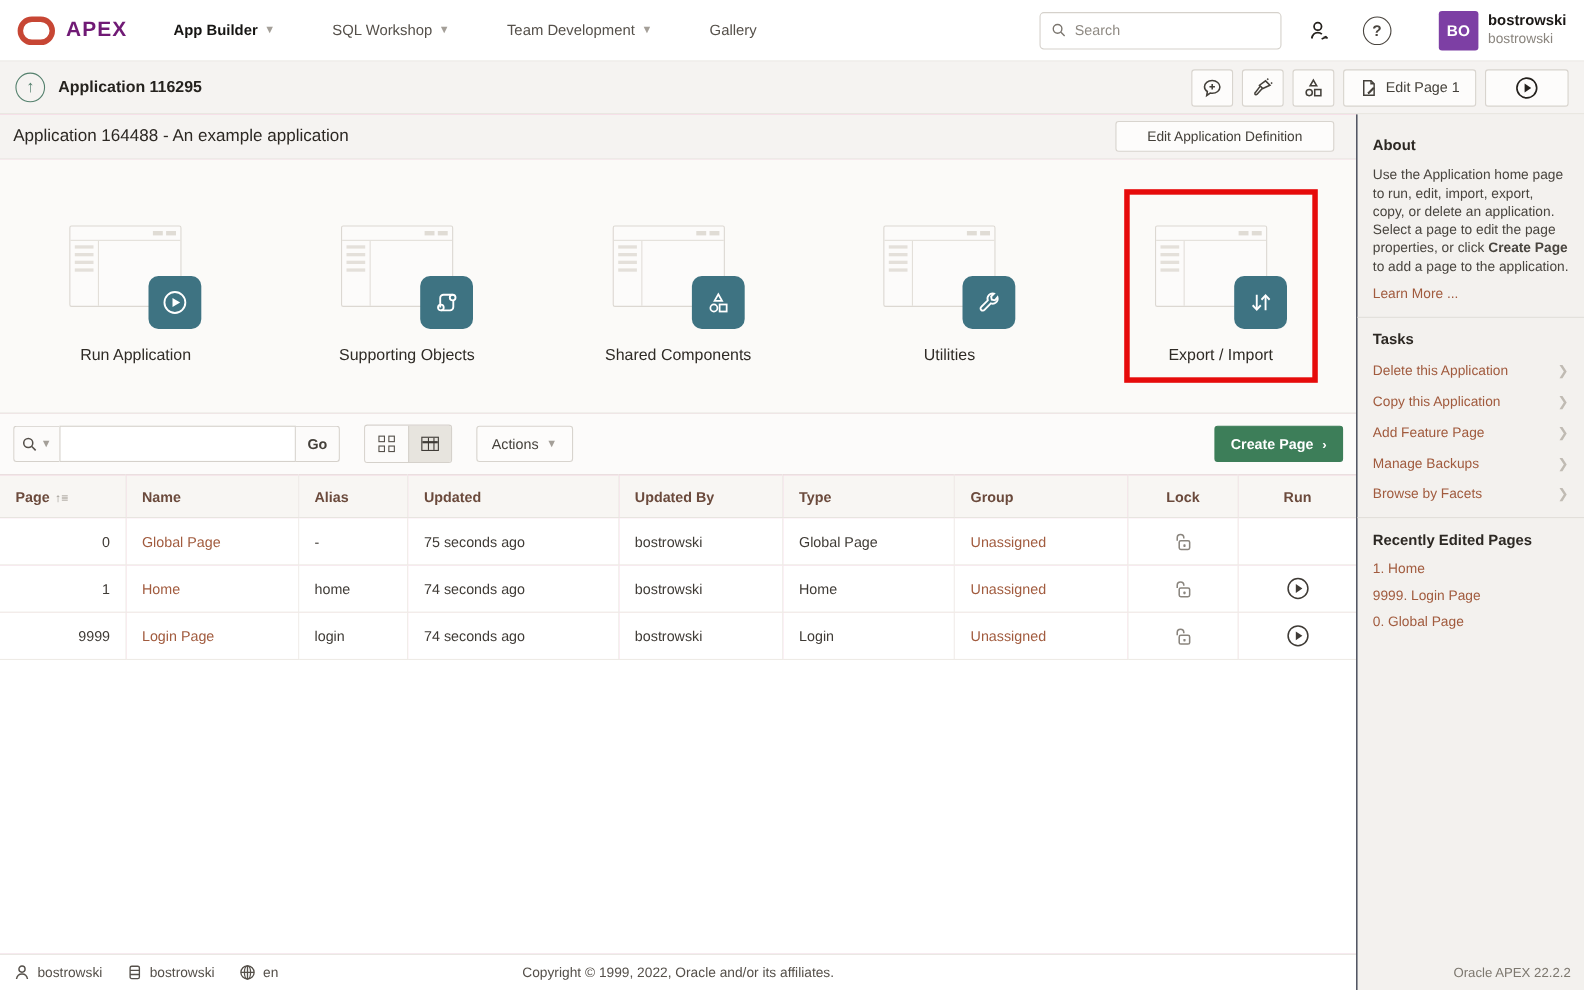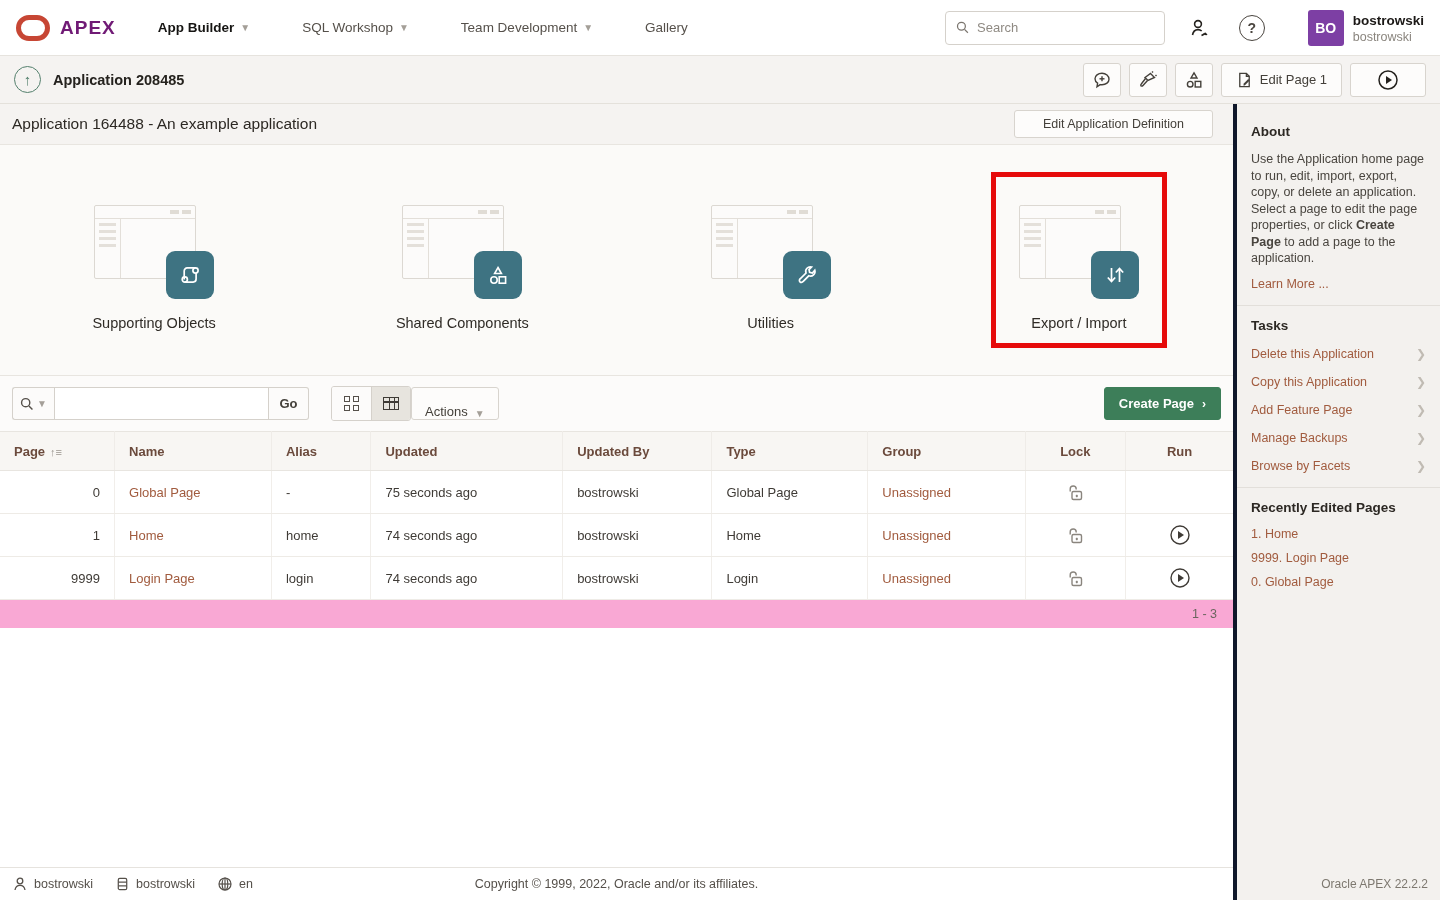--- a/index.html
+++ b/index.html
@@ -19,21 +19,21 @@
   .chev { color:#a49f98; font-size:10px; }
   .topbar-right { margin-left:auto; display:flex; align-items:center; gap:18px; }
   .searchbox { display:flex; align-items:center; gap:8px; width:220px; height:34px;
     border:1px solid #d5d1cb; border-radius:4px; background:#fff; padding:0 10px; }
   .searchbox input { border:none; outline:none; font-size:13px; width:100%;
     font-family:"Liberation Sans", sans-serif; color:#4c1d95; background:transparent; }
   .searchbox input::placeholder { color:#8f8a83; }
   .icon-plain { width:34px; height:34px; display:flex; align-items:center; justify-content:center; cursor:pointer; }
   .help-circle { width:26px; height:26px; border:1.8px solid #4a453f; border-radius:50%;
     display:flex; align-items:center; justify-content:center; font-size:14px; font-weight:bold; color:#4a453f; }
-  .userchip { display:flex; align-items:flex-end; gap:9px; cursor:pointer;padding-left:21px; }
+  .userchip { display:flex; align-items:center; gap:9px; cursor:pointer;padding-left:21px; }
   .avatar { width:36px; height:36px; background:#7d3fa4; border-radius:3px; color:#fff;
     display:flex; align-items:center; justify-content:center; font-weight:bold; font-size:14px; }
   .user-names { display:flex; flex-direction:column; line-height:1.25; }
   .user-name { font-size:13.5px; font-weight:bold; color:#1b1816; }
   .user-ws { font-size:12.5px; color:#8a857e; }
 
   
   .appbar { height:48px; background:#f5f3f1; border-bottom:1px solid #e4e1db;
     display:flex; align-items:center; padding:0 14px; }
   .up-circle { width:27px; height:27px; border:1.6px solid #54806d; border-radius:50%;
@@ -87,21 +87,21 @@
   .toggle-btn { width:39px; height:33px; background:#fcfbfa; display:flex; align-items:center;
     justify-content:center; cursor:pointer; }
   .toggle-btn.active { background:#e7e4de; }
   .toggle-btn + .toggle-btn { border-left:1px solid #d5d1cb; }
   .grid-glyph { display:grid; grid-template-columns:6px 6px; grid-gap:3px; }
   .grid-glyph i { width:6px; height:6px; border:1.4px solid #55504a; }
   .table-glyph { width:16px; height:13px; border:1.5px solid #3f3b36; position:relative; }
   .table-glyph::before { content:""; position:absolute; left:0; right:0; top:3px; height:1.5px; background:#3f3b36; }
   .table-glyph::after { content:""; position:absolute; top:0; bottom:0; left:4.5px; width:1.5px; background:#3f3b36;
     box-shadow:5px 0 0 #3f3b36; }
-  .btn-actions { height:33px; padding:0 13px; font-size:13px;align-items:flex-end; }
+  .btn-actions { height:33px; padding:0 13px; margin-left:22px; font-size:13px; }
   .btn-create { margin-left:auto; height:33px; padding:0 14px; background:#3d7e59; border:1px solid #3d7e59;
     color:#fff; font-weight:bold; font-size:13px; border-radius:3px; display:flex; align-items:center; gap:8px; cursor:pointer; }
   .btn-create .cp-chev { font-size:12px; font-weight:bold; }
 
   
   .pgtable { width:100%; border-collapse:collapse; flex:0 0 auto; }
   .pgtable th { height:39px; background:#f8f6f3; border-top:1px solid #e8e5e0; border-bottom:1px solid #e8e5e0;
     font-size:13px; color:#6b4a3c; text-align:left; padding:0 14px; border-right:1px solid #efece8; font-weight:bold; }
   .pgtable th:last-child, .pgtable td:last-child { border-right:none; }
   .pgtable td { height:43px; font-size:13px; color:#3f3b36; padding:0 14px;
@@ -119,21 +119,21 @@
 
   
   .footer { height:33px; border-top:1px solid #e6e3de; background:#fff;
     display:flex; align-items:center; padding:0 12px; font-size:12.5px; color:#55504a; flex:0 0 auto; }
   .f-item { display:flex; align-items:center; gap:6px; margin-right:22px; }
   .f-copy { position:absolute; left:0; right:0; text-align:center; font-size:12.5px; color:#55504a; }
   .footer { position:relative; }
   .f-items { position:relative; z-index:1; display:flex; }
 
   
-  .sidebar { width:208px; background:#f3f1ee; border-left:4px solid #0f172a;
+  .sidebar { width:208px; background:#f3f1ee; border-left:1px solid #0f172a;
     padding:14px 14px 14px; position:relative; font-size:12.5px; }
   .sb-h { font-size:13.5px; font-weight:bold; color:#2c2823; margin:6px 0 12px; }
   .sb-p { line-height:1.32; color:#49453f; margin-bottom:10px; }
   .sb-link { display:block; color:#a15b3e; text-decoration:none; cursor:pointer; margin:10px 0; }
   .sb-div { border-top:1px solid #e2dfda; margin:14px -14px 12px; }
   .sb-task { display:flex; align-items:center; justify-content:space-between;
     color:#a15b3e; cursor:pointer; margin:14px 0; text-decoration:none; }
   .sb-task .tchev { color:#c0bbb3; font-size:12px; }
   .sb-version { position:absolute; bottom:9px; right:12px; font-size:12px; color:#7d786f; }
 
@@ -188,21 +188,21 @@
       <span class="user-names">
         <span class="user-name">bostrowski</span>
         <span class="user-ws">bostrowski</span>
       </span>
     </div>
   </div>
 </header>
 
 <div class="appbar">
   <span class="up-circle">↑</span>
-  <span class="crumb">Application 208485</span>
+  <span class="crumb">Application 116295</span>
   <div class="appbar-right">
     <button class="btn btn-sq">
       <svg width="20" height="20" viewBox="0 0 20 20" fill="none" stroke="#44403a" stroke-width="1.4">
         <path d="M10 3.2c-4 0-7 2.5-7 5.6 0 1.8 1 3.4 2.6 4.4L5 16.8l3.2-2.2c.6.1 1.2.2 1.8.2 4 0 7-2.5 7-5.6s-3-6-7-6z"></path>
         <line x1="10" y1="6.3" x2="10" y2="11.3"></line>
           <line x1="7.5" y1="8.8" x2="12.5" y2="8.8"></line>
       </svg>
     </button>
     <button class="btn btn-sq">
       <svg width="20" height="20" viewBox="0 0 20 20" fill="none" stroke="#44403a" stroke-width="1.4">
@@ -239,20 +239,45 @@
 <div class="main-row">
   <div class="content">
 
     <div class="titlebar">
       <span class="page-title">Application 164488 - An example application</span>
       <button class="btn btn-def">Edit Application Definition</button>
     </div>
 
     <div class="tiles">
 
+      <div class="tile">
+        <div class="tile-inner">
+          <div class="tile-art">
+            <div class="wf">
+                <div class="wf-top">
+                  <i></i>
+                  <i></i>
+                </div>
+                <div class="wf-side">
+              <div class="wf-line"></div>
+                  <div class="wf-line"></div>
+                  <div class="wf-line"></div>
+                  <div class="wf-line"></div>
+                </div>
+              </div>
+            <span class="badge">
+              <svg width="26" height="26" viewBox="0 0 26 26">
+                  <circle cx="13" cy="13" r="9.5" fill="none" stroke="#fff" stroke-width="1.7"></circle>
+                  <path d="M10.8 9l7 4-7 4z" fill="#fff"></path>
+                </svg>
+            </span>
+          </div>
+          <span class="tile-label">Run Application</span>
+        </div>
+      </div>
 
       <div class="tile">
         <div class="tile-inner">
           <div class="tile-art">
             <div class="wf">
                 <div class="wf-top">
                   <i></i>
                   <i></i>
                 </div>
                 <div class="wf-side">
@@ -464,21 +489,20 @@
           </td>
           <td class="col-run">
             <svg width="22" height="22" viewBox="0 0 22 22" style="margin:0 auto">
               <circle cx="11" cy="11" r="9" fill="none" stroke="#3f3b36" stroke-width="1.4"></circle>
               <path d="M9 7l6 4-6 4z" fill="#3f3b36"></path>
             </svg>
           </td>
         </tr>
       </tbody>
     </table>
-    <div class="pagination">1 - 3</div>
 
     <div class="content-spacer"></div>
 
     <div class="footer">
       <span class="f-copy">Copyright © 1999, 2022, Oracle and/or its affiliates.</span>
       <span class="f-items">
         <span class="f-item">
           <svg width="16" height="16" viewBox="0 0 16 16" fill="none" stroke="#55504a" stroke-width="1.3">
             <circle cx="8" cy="5" r="2.8"></circle>
               <path d="M3 14c.5-3 2.4-4.6 5-4.6s4.5 1.6 5 4.6"></path>

